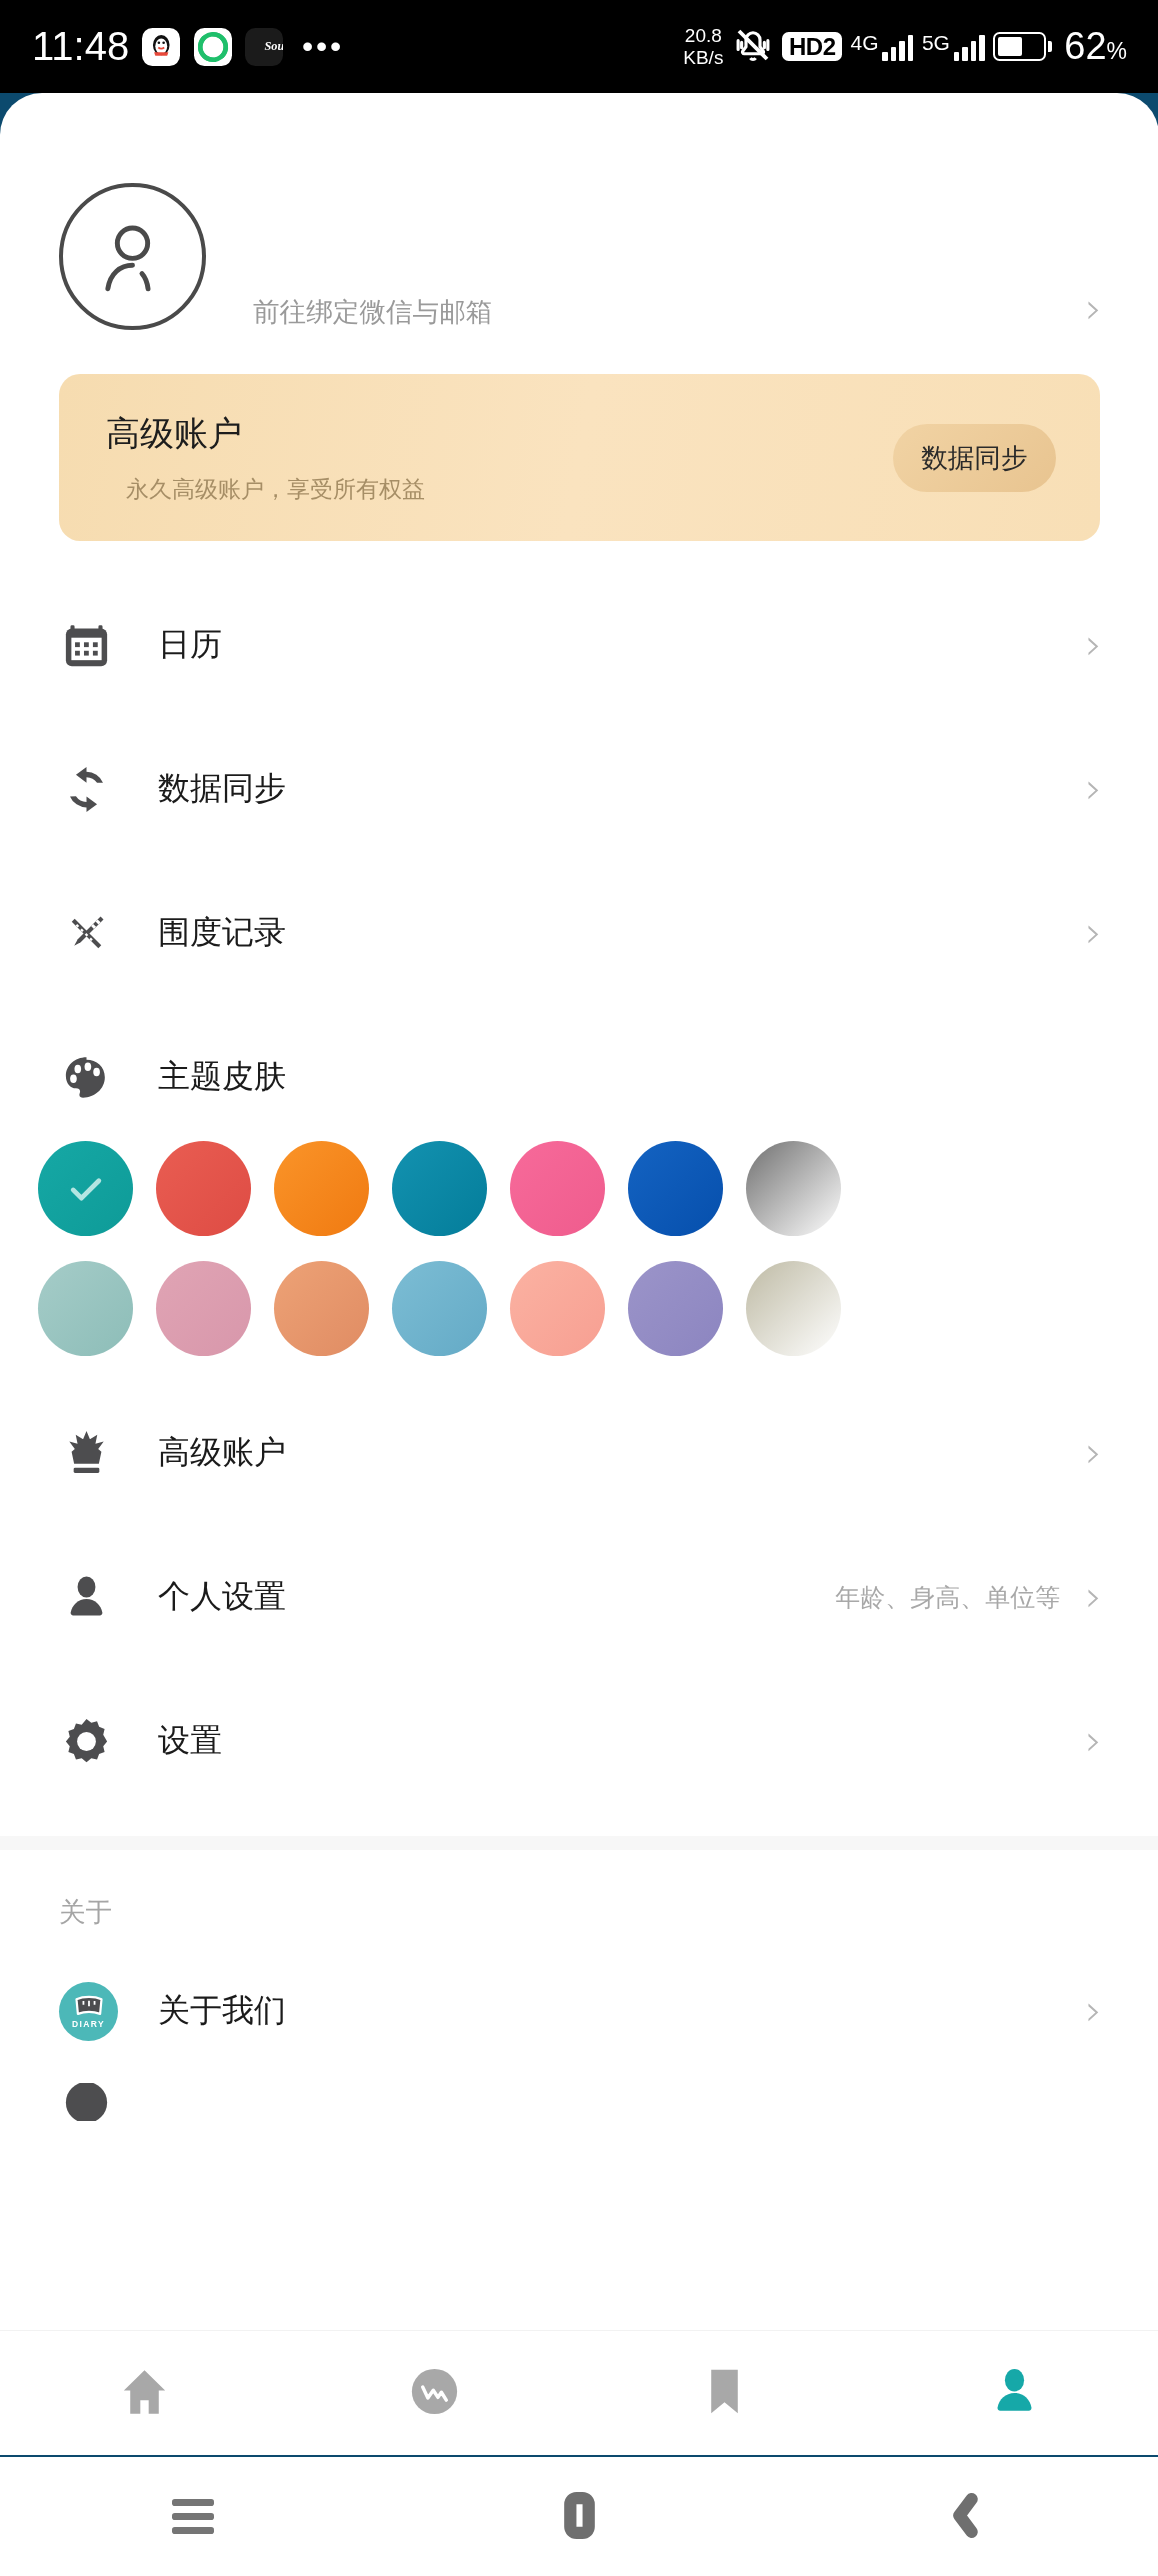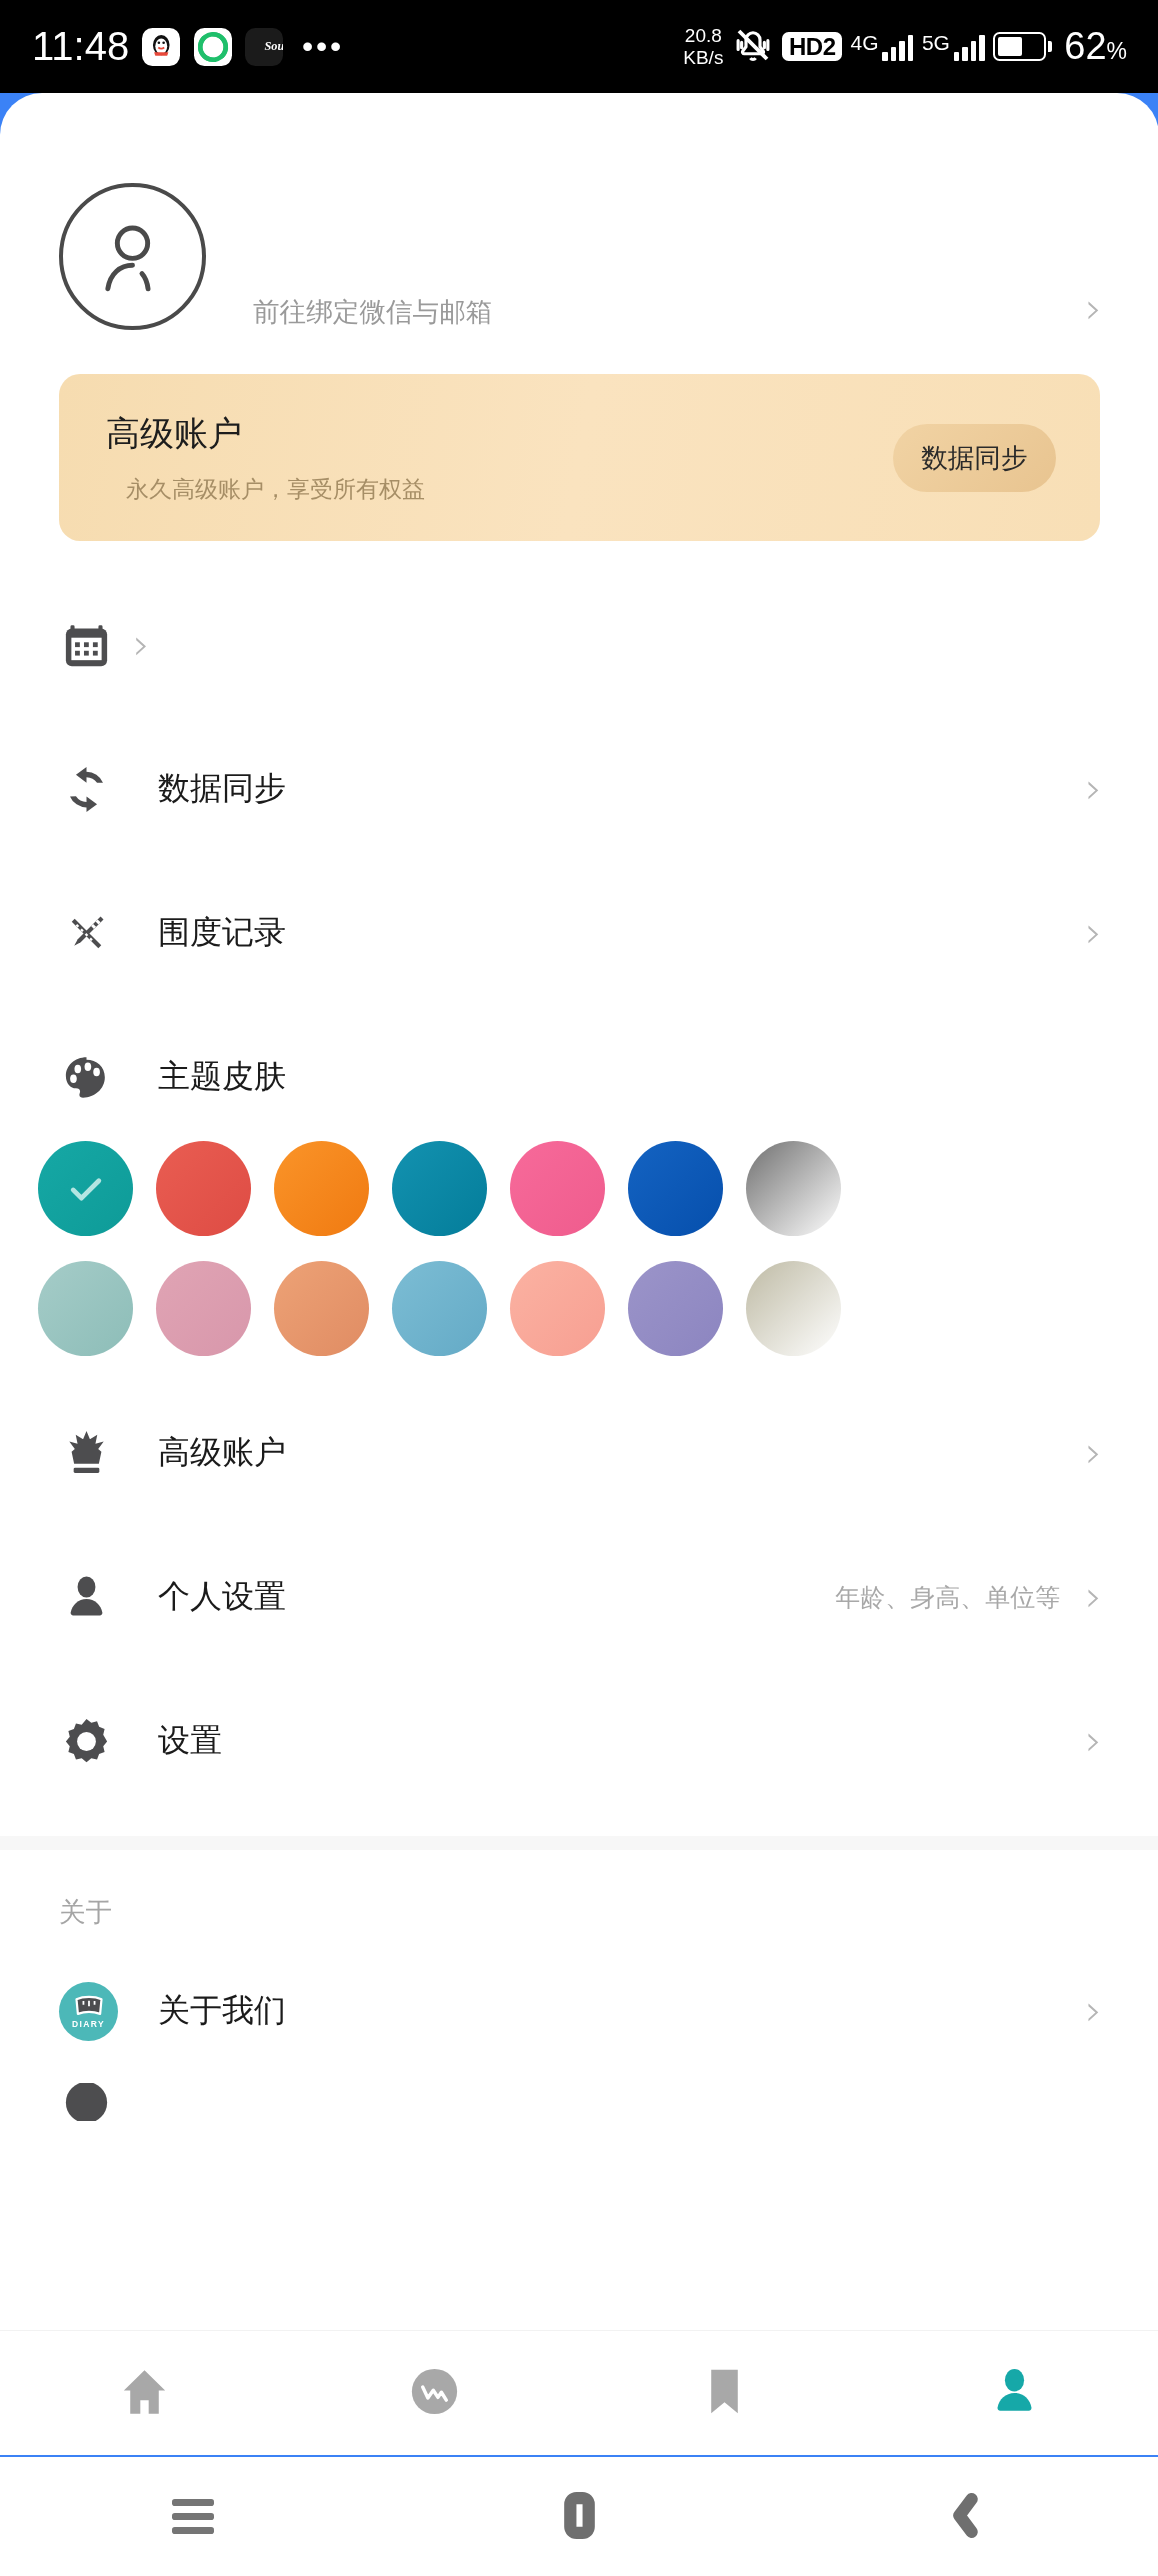--- a/index.html
+++ b/index.html
@@ -2,21 +2,21 @@
 <html style="font-size:15px"><head>
 <meta charset="utf-8">
 <style>
   * { margin:0; padding:0; box-sizing:border-box; }
   html,body { width:1159px; height:2576px; }
   body {
     font-family:"Liberation Sans","DejaVu Sans",sans-serif;
     background:#000;
     overflow:hidden;
   }
-  .phone { position:relative; width:1159px; height:2576px; background:#3b82f6; }
+  .phone { position:relative; width:1159px; height:2576px; background:#0c4a6e; }
 
   
   .statusbar {
     position:absolute; top:0; left:0; width:1159px; height:93px;
     background:#000; color:#fff;
     display:flex; align-items:center; justify-content:space-between;
     padding:0 32px;
   }
   .sb-left { display:flex; align-items:center; gap:13.3px; }
   .sb-clock { font-size:40px; letter-spacing:0px; font-weight:400; }
@@ -248,20 +248,21 @@
               <rect x="3" y="4.6" width="18" height="16.4" rx="2.6"></rect>
               <rect x="5.4" y="8.6" width="13.2" height="9.8" fill="#fff"></rect>
               <rect x="7" y="10.6" width="2.1" height="2.1" fill="#4d4d4f"></rect>
               <rect x="10.9" y="10.6" width="2.1" height="2.1" fill="#4d4d4f"></rect>
               <rect x="14.8" y="10.6" width="2.1" height="2.1" fill="#4d4d4f"></rect>
               <rect x="7" y="14.3" width="2.1" height="2.1" fill="#4d4d4f"></rect>
               <rect x="10.9" y="14.3" width="2.1" height="2.1" fill="#4d4d4f"></rect>
               <rect x="14.8" y="14.3" width="2.1" height="2.1" fill="#4d4d4f"></rect>
             </svg>
         </span>
+        <span class="row-label">日历</span>
         <span class="chev">›</span>
       </div>
 
       <div class="row">
         <span class="row-ico">
           <svg viewBox="0 0 24 24">
               <path d="M12 4.2a7.8 7.8 0 0 1 7.2 4.8l-2.6 0.1A5.6 5.6 0 0 0 12 6.6V9L7.4 5.6 12 2.2z"></path>
               <path d="M12 19.8a7.8 7.8 0 0 1-7.2-4.8l2.6-.1A5.6 5.6 0 0 0 12 17.4V15l4.6 3.4L12 21.8z"></path>
             </svg>
         </span>

